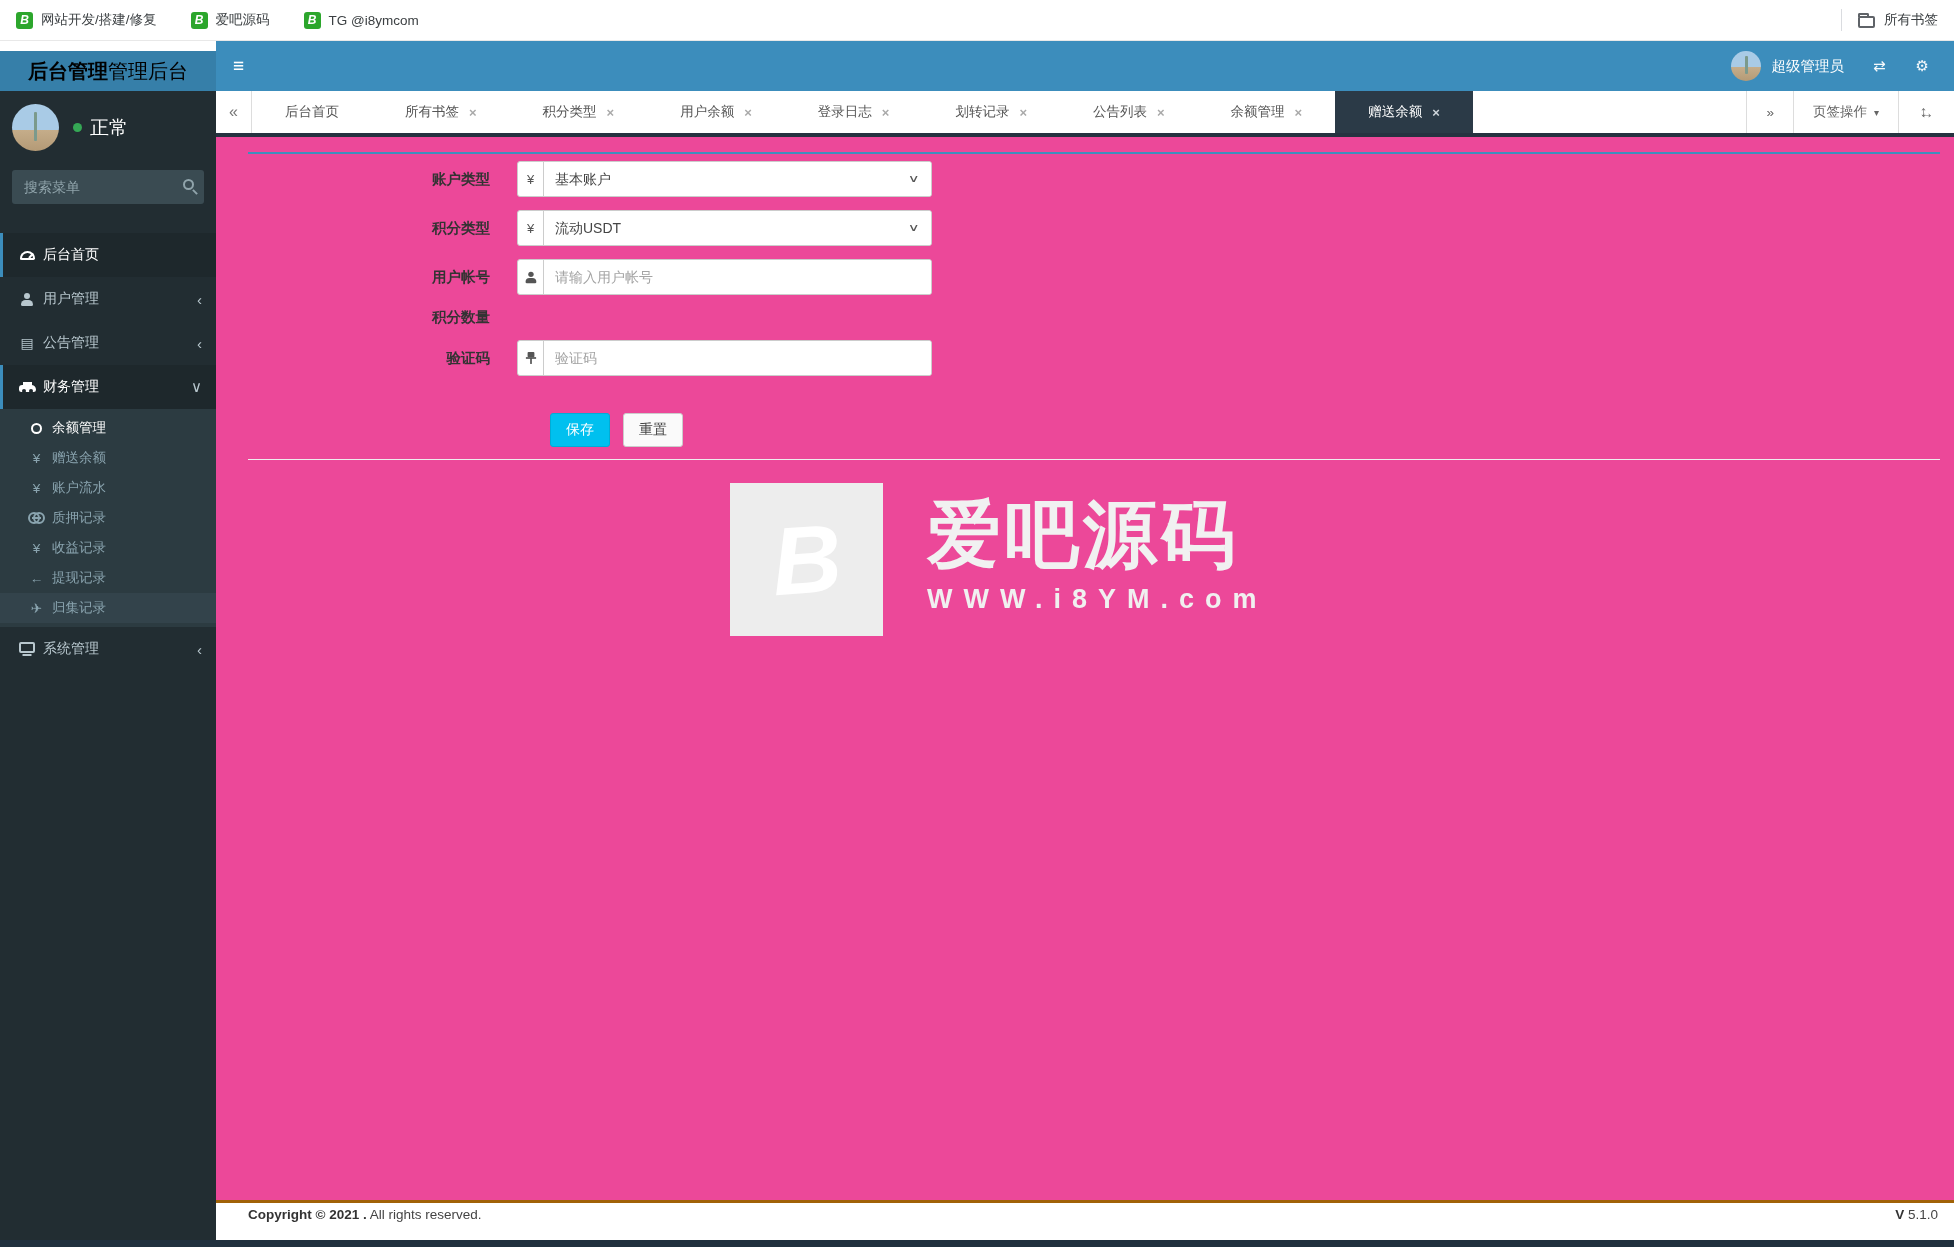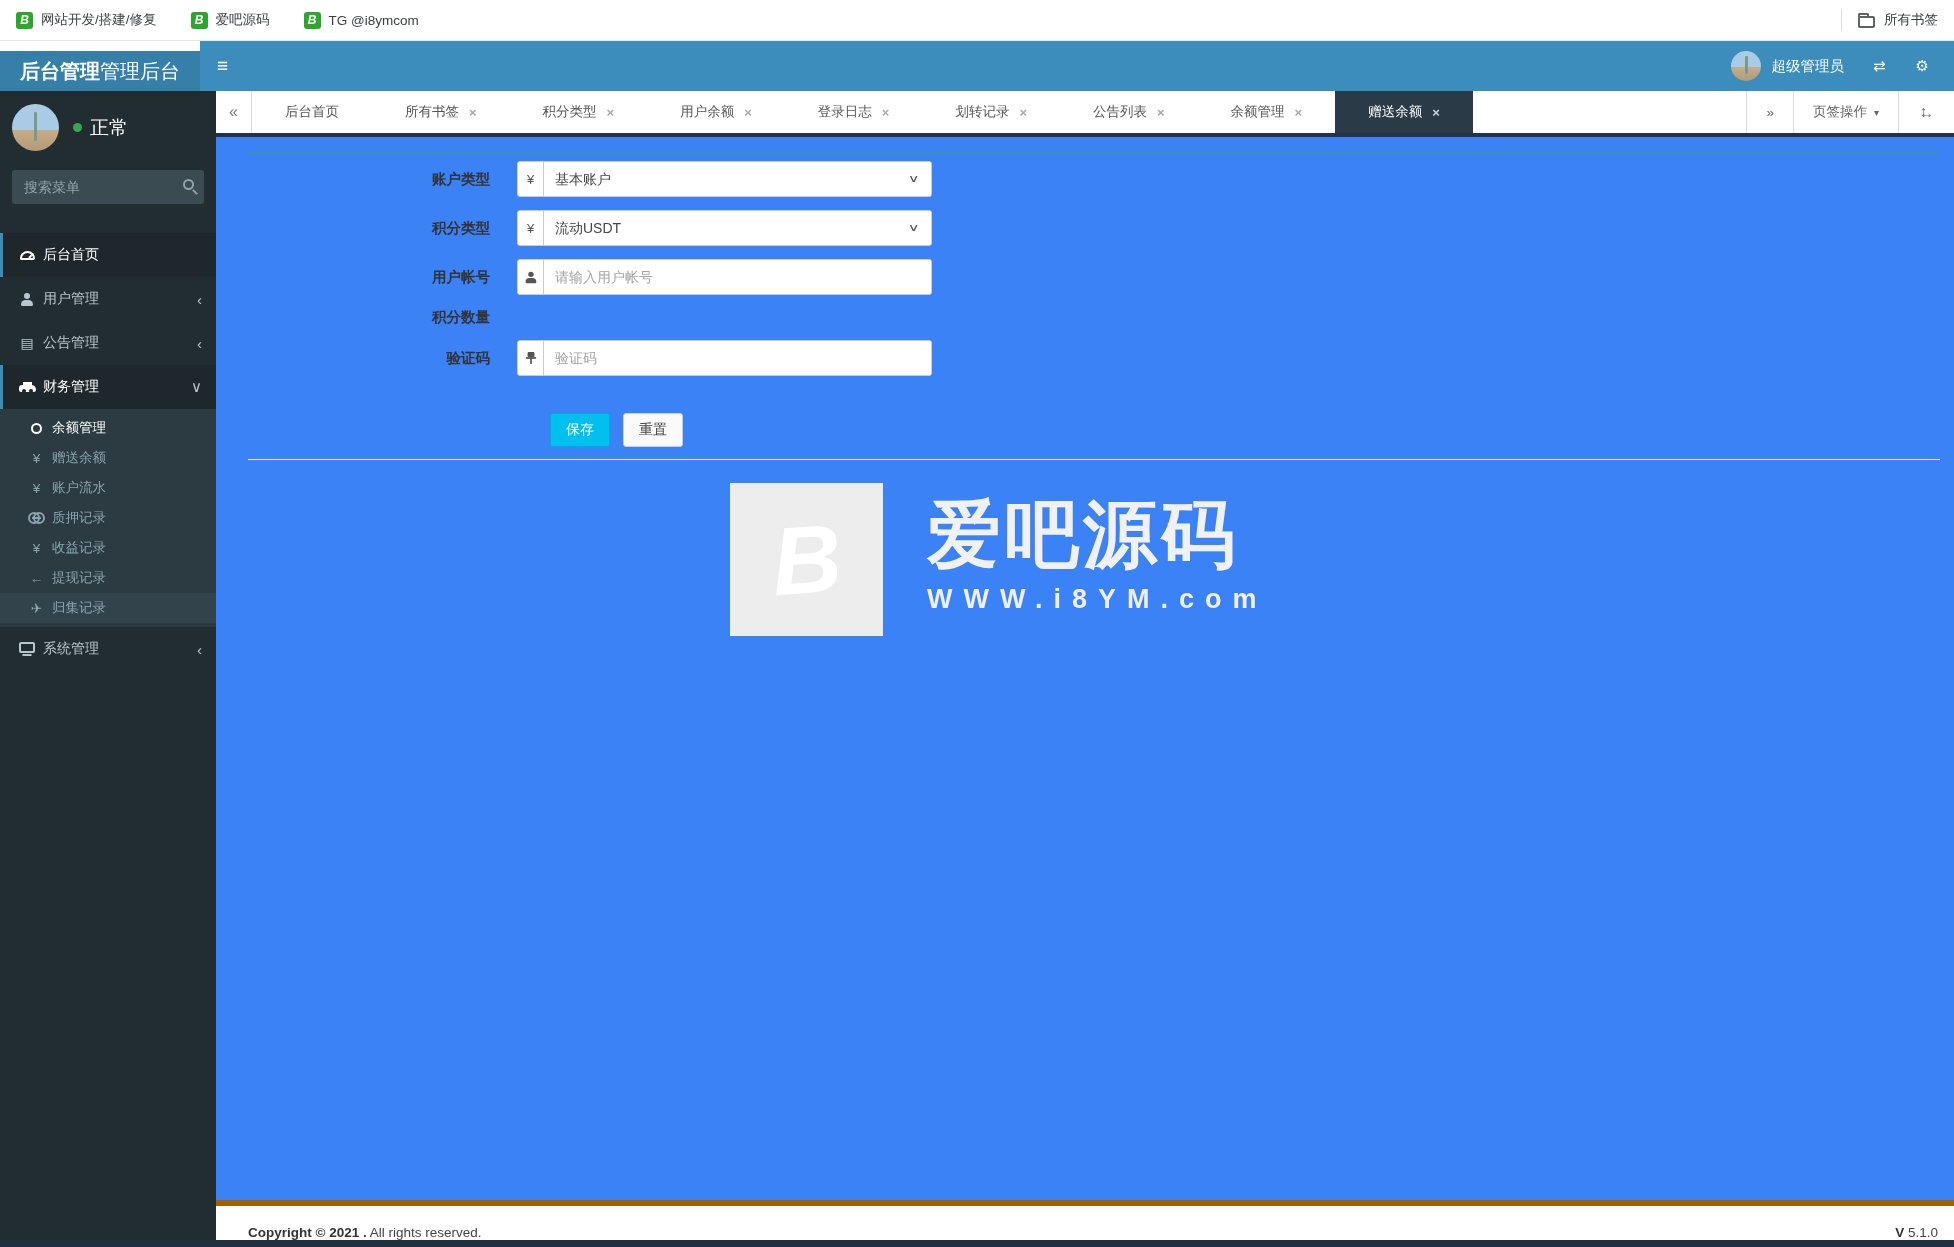--- a/index.html
+++ b/index.html
@@ -18,21 +18,21 @@
     font-weight:bold; font-style:italic; font-size:12px; line-height:17px; text-align:center; }
   .bmbar-right { margin-left:auto; display:flex; align-items:center; }
   .bm-divider { width:1px; height:22px; background:#dadce0; margin-right:16px; }
   .icfolder { width:17px; height:12px; border:2px solid #5f6368; border-radius:2px; position:relative; margin:4px 9px 0 0; }
   .icfolder::before { content:''; position:absolute; top:-5px; left:-2px; width:7px; height:2px;
     border:2px solid #5f6368; border-bottom:none; border-radius:2px 2px 0 0; }
   .bm-all { font-size:13.5px; color:#3c4043; display:flex; align-items:center; cursor:pointer; }
 
   
   .header { position:absolute; top:41px; left:0; right:0; height:50px; display:flex; }
-  .logo { width:200px; background:#367fa9; color:#ffffff; display:flex; align-items:center;
+  .logo { width:216px; background:#367fa9; color:#000000; display:flex; align-items:center;
     justify-content:center; font-size:20px; white-space:nowrap;margin-top:10px; }
   .logo b { font-weight:bold; }
   .logo span.light { font-weight:300; }
   .navbar { flex:1; background:#3c8dbc; display:flex; align-items:center; color:#fff; }
   .hamburger { padding:0 17px; font-size:19px; height:100%; display:flex; align-items:center; cursor:pointer; }
   .nav-right { margin-left:auto; display:flex; align-items:center; height:100%; padding-right:10px; }
   .nav-user { display:flex; align-items:center; gap:10px; padding:0 14px; height:100%; cursor:pointer; }
   .avatar { border-radius:50%; background:linear-gradient(180deg,#a9cbe6 0%,#a9cbe6 55%,#c5ad8a 55%,#b49a76 100%);
     position:relative; overflow:hidden; flex:0 0 auto; }
   .avatar::after { content:''; position:absolute; left:46%; top:16%; width:8%; height:62%; background:#7b9a8c; border-radius:1px; }
@@ -111,21 +111,21 @@
   .tab-right { margin-left:auto; display:flex; align-items:stretch; }
   .tab-right > div { display:flex; align-items:center; padding:0 19px; border-left:1px solid #ddd;
     color:#666; font-size:13.5px; cursor:pointer; }
   .caret { margin-left:7px; font-size:10px; color:#666; }
   .icexpand { position:relative; width:17px; height:17px; display:block; color:#777; }
   .icexpand::before, .icexpand::after { content:'\2194'; position:absolute; inset:0; display:flex;
     align-items:center; justify-content:center; font-size:15px; }
   .icexpand::after { transform:rotate(90deg); }
 
   
-  .content { position:absolute; left:216px; top:137px; right:0; bottom:47px; background:#3b82f6;
+  .content { position:absolute; left:216px; top:137px; right:0; bottom:47px; background:#ec4899;
     padding:15px 14px 0 32px; overflow:hidden; }
   .panel { border-top:2px solid #3e8ebd; padding-top:7px; }
   .form-row { display:flex; align-items:center; margin-bottom:13px; }
   .form-label { width:242px; text-align:right; font-size:14.5px; color:#333; font-weight:bold;
     margin-right:27px; flex:0 0 auto; }
   .input-group { display:flex; width:415px; height:36px; border:1px solid #ccc; border-radius:3px;
     background:#fff; overflow:hidden; }
   .addon { width:26px; border-right:1px solid #ccc; display:flex; align-items:center;
     justify-content:center; color:#555; flex:0 0 auto; font-size:13px; }
   .form-control { flex:1; border:none; outline:none; font-size:14px; color:#555; padding:0 11px; min-width:0; }
@@ -146,21 +146,21 @@
   .watermark { margin-top:23px; margin-left:482px; display:flex; align-items:flex-start; gap:44px; }
   .wm-box { width:153px; height:153px; background:#ededed; display:flex; align-items:center;
     justify-content:center; }
   .wm-logo { color:#fff; font-size:96px; font-weight:bold; font-style:italic; transform:rotate(-4deg); line-height:1; }
   .wm-texts { padding-top:8px; }
   .wm-title { font-size:74px; font-weight:bold; color:#f1f1f1; letter-spacing:4px; line-height:1.2; }
   .wm-sub { font-size:27px; color:#f0f0f0; letter-spacing:11px; margin-top:4px; font-weight:bold; }
 
   
   .footer { position:absolute; left:216px; right:0; bottom:7px; height:40px; background:#fff;
-    border-top:6px solid #a16207; display:flex; align-items:flex-end; padding:4px 16px 0 32px;
+    border-top:3px solid #a16207; display:flex; align-items:flex-start; padding:4px 16px 0 32px;
     font-size:13.5px; color:#444; }
   .footer b { color:#333; }
   .footer .ver { margin-left:auto; }
   .bottom-strip { position:absolute; left:0; right:0; bottom:0; height:7px; background:#20303e; }
 </style>
 </head>
 <body>
 
 <div class="root">
 

